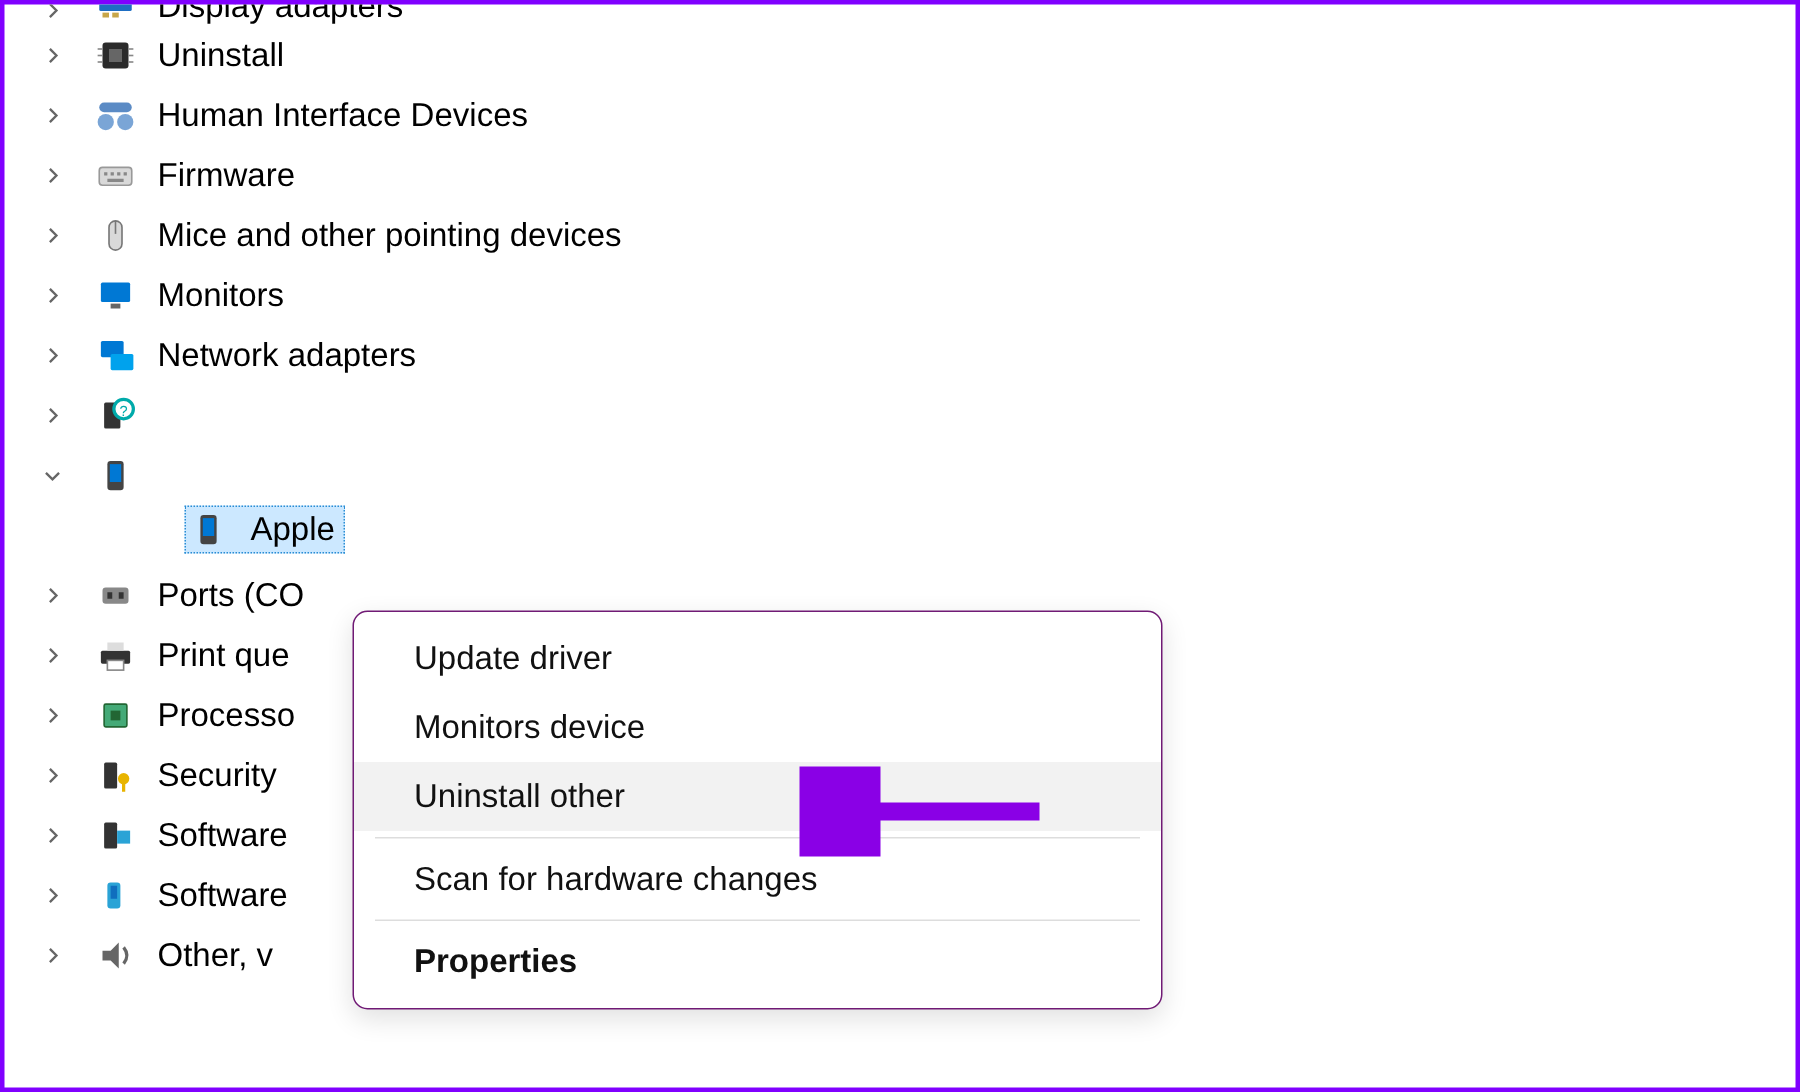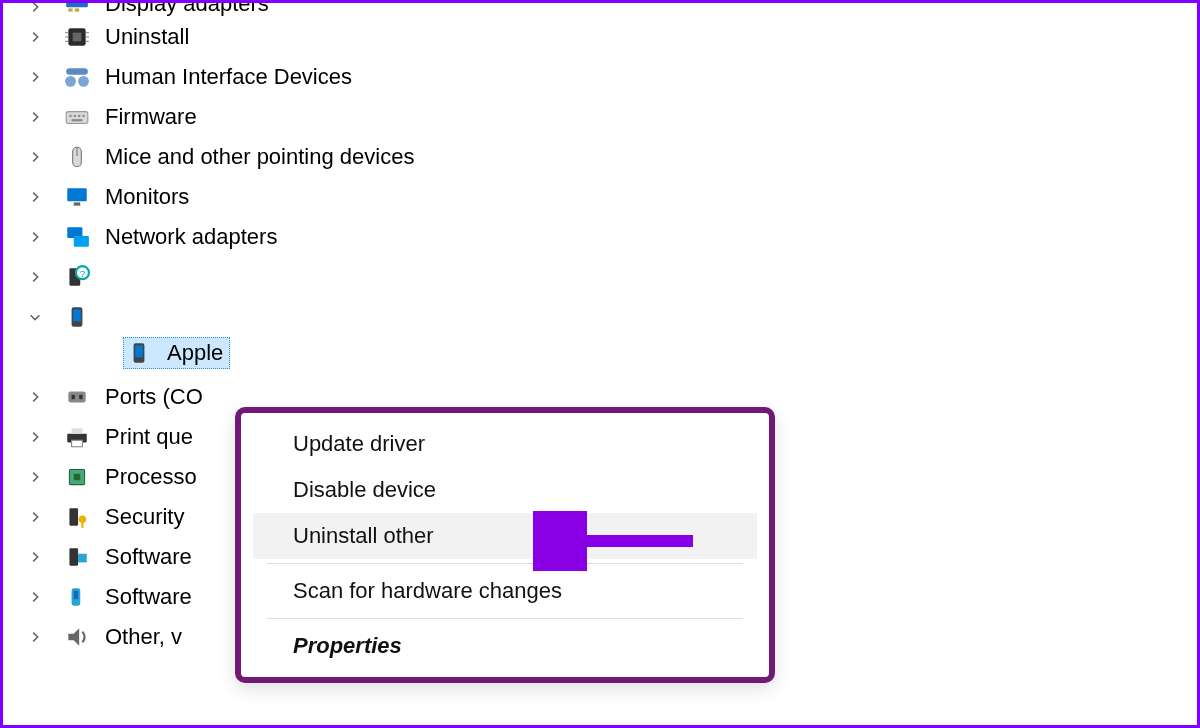--- a/index.html
+++ b/index.html
@@ -65,38 +65,37 @@
     background: #cce8ff;
     border: 1px dotted #2a8dd4;
     padding: 1px 6px 1px 1px;
   }
   .context-menu {
     position: absolute;
     top: 404px;
     left: 232px;
     width: 540px;
     background: #fff;
-    border: 6px solid #701a75;
+    border: 1px solid #701a75;
     border-radius: 10px;
     box-shadow: 0 6px 18px rgba(0,0,0,0.12);
-    padding: 8px 12px;
+    padding: 8px 0;
     z-index: 10;
   }
   .context-menu .menu-item {
     padding: 10px 40px;
     font-size: 22px;
     color: #111;
     cursor: default;
   }
   .context-menu .menu-item.highlight {
     background: #f2f2f2;
   }
   .context-menu .menu-item.bold {
     font-weight: 700;
-    font-style: italic;
   }
   .context-menu .separator {
     height: 1px;
     background: #ddd;
     margin: 4px 14px;
   }
   .arrow-annotation {
     position: absolute;
     top: 508px;
     left: 530px;
@@ -375,21 +374,21 @@
           <path d="M17 7 Q21 12 17 17" fill="none" stroke="#666" stroke-width="2"></path>
         </svg>
     </span>
     <span class="label">Other, v</span>
   </li>
 
 </ul>
 
 <div class="context-menu">
   <div class="menu-item">Update driver</div>
-  <div class="menu-item">Disable device</div>
+  <div class="menu-item">Monitors device</div>
   <div class="menu-item highlight">Uninstall other</div>
   <div class="separator"></div>
   <div class="menu-item">Scan for hardware changes</div>
   <div class="separator"></div>
   <div class="menu-item bold">Properties</div>
 </div>
 
 <div class="arrow-annotation">
   <svg viewBox="0 0 170 60">
     <defs>

